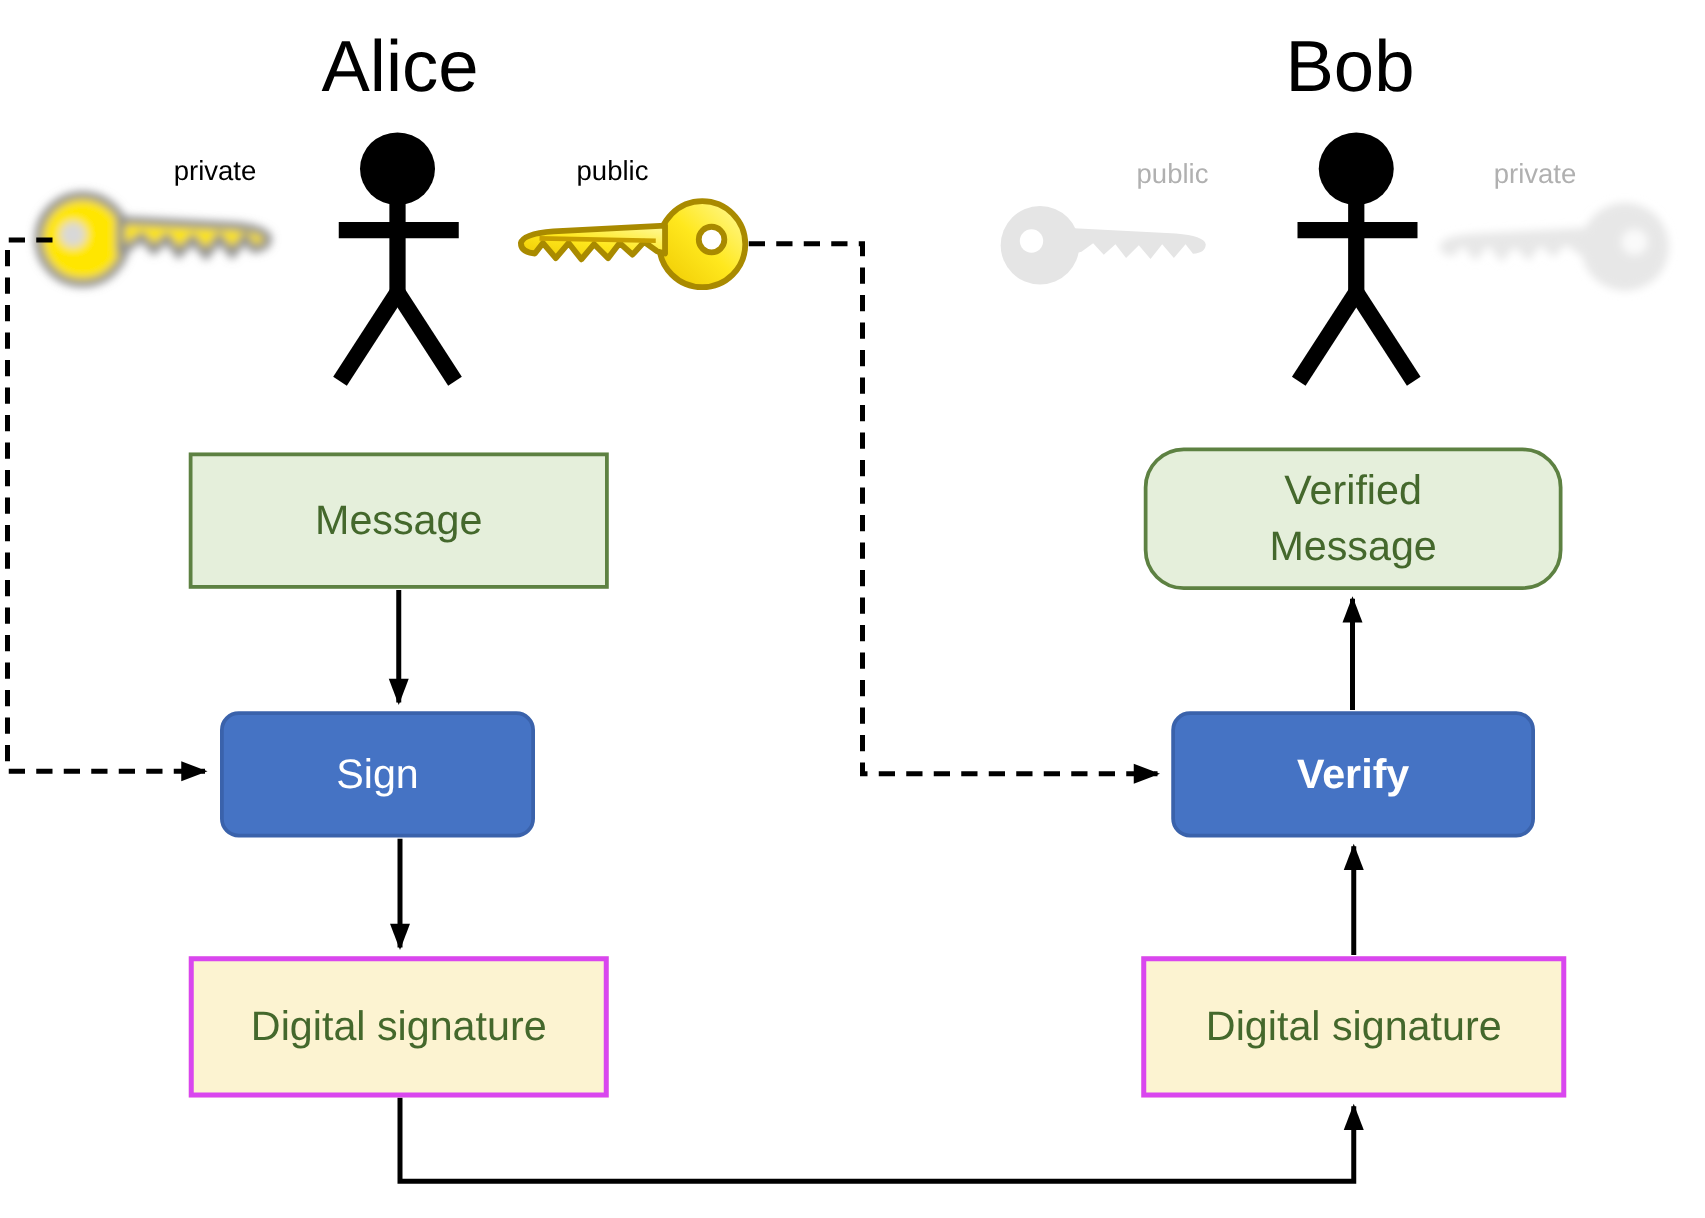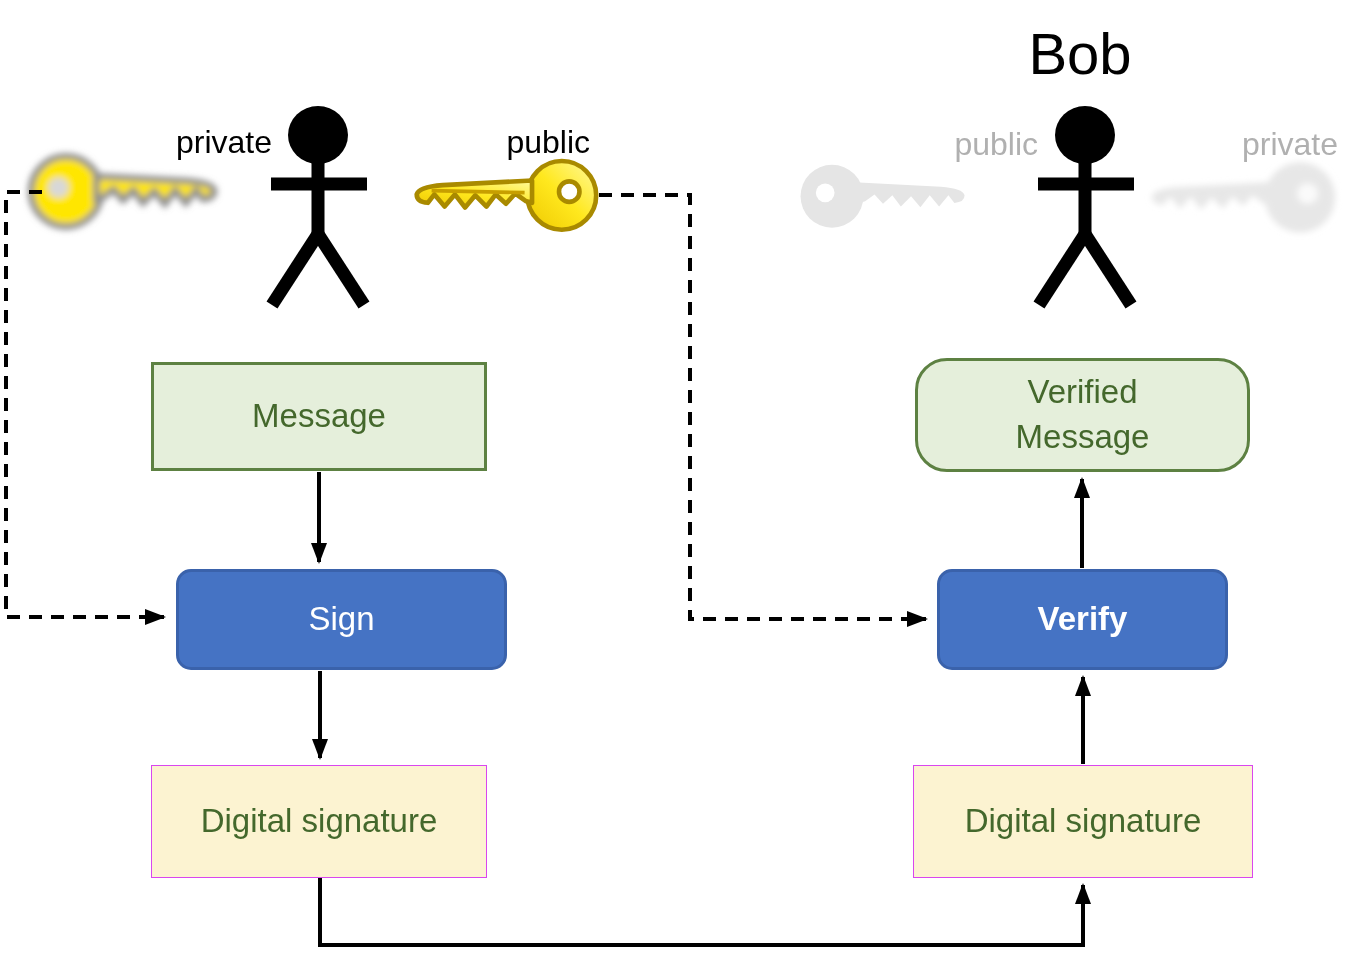--- a/index.html
+++ b/index.html
@@ -9,24 +9,24 @@
     font-family:"Liberation Sans", sans-serif;
   }
   .art { position:absolute; left:0; top:0; width:1364px; height:974px; }
   .box {
     position:absolute; display:flex; align-items:center; justify-content:center;
     text-align:center; font-size:33px; box-sizing:border-box; line-height:1.36;
     white-space:pre-line;
   }
   .green  { background:#e5efdb; border:3px solid #5d8142; color:#44682c; }
   .blue   { background:#4573c4; border:3px solid #3a62ab; color:#ffffff; border-radius:15px; }
-  .yellow { background:#fcf3d1; border:1px solid #d946ef; color:#44682c; }
+  .yellow { background:#fcf3d1; border:4px solid #d946ef; color:#44682c; }
   .label { position:absolute; text-align:center; color:#000; }
   .title { font-size:58px; line-height:1.05; }
-  .keylabel { font-size:32px;text-align:right; }
+  .keylabel { font-size:22px; }
   .graytext { color:#b0b0b0; }
   .sendlabel { font-size:36px; }
 </style>
 </head>
 <body>
 
 <div class="canvas">
 
   <svg class="art" viewBox="0 0 1364 974" xmlns="http://www.w3.org/2000/svg">
     <defs>
@@ -88,29 +88,30 @@
       <path d="M1082 568 L1082 479" marker-end="url(#arrow)"></path>
       <path d="M320 878 L320 945 L1083 945 L1083 885" marker-end="url(#arrow)"></path>
     </g>
 
     <g stroke="#000" stroke-width="4" fill="none" stroke-dasharray="13 9">
       <path d="M42 192 L6 192 L6 617 L164 617" marker-end="url(#arrow)"></path>
       <path d="M599 195 L690 195 L690 619 L926 619" marker-end="url(#arrow)"></path>
     </g>
   </svg>
 
+  <div class="label title" style="left:170px; top:24px; width:300px;">Alice</div>
   <div class="label title" style="left:930px; top:24px; width:300px;">Bob</div>
 
   <div class="label keylabel" style="left:72px;  top:124px; width:200px;">private</div>
   <div class="label keylabel" style="left:390px; top:124px; width:200px;">public</div>
   <div class="label keylabel graytext" style="left:838px; top:126px; width:200px;">public</div>
   <div class="label keylabel graytext" style="left:1118px; top:126px; width:220px;">private</div>
 
   <div class="box green" style="left:151px; top:362px; width:336px; height:109px;">Message</div>
-  <div class="box blue" style="left:176px; top:569px; width:331px; height:101px;">Sign</div>
+  <div class="box blue" style="left:176px; top:569px; width:252px; height:101px;">Sign</div>
   <div class="box yellow" style="left:151px; top:765px; width:336px; height:113px;">Digital signature</div>
 
   <div class="box green" style="left:915px; top:358px; width:335px; height:114px;border-radius:32px;">Verified
 Message</div>
   <div class="box blue" style="left:937px; top:569px; width:291px; height:101px;font-weight:bold;">Verify</div>
   <div class="box yellow" style="left:913px; top:765px; width:340px; height:113px;">Digital signature</div>
 
 
 </div>
 

